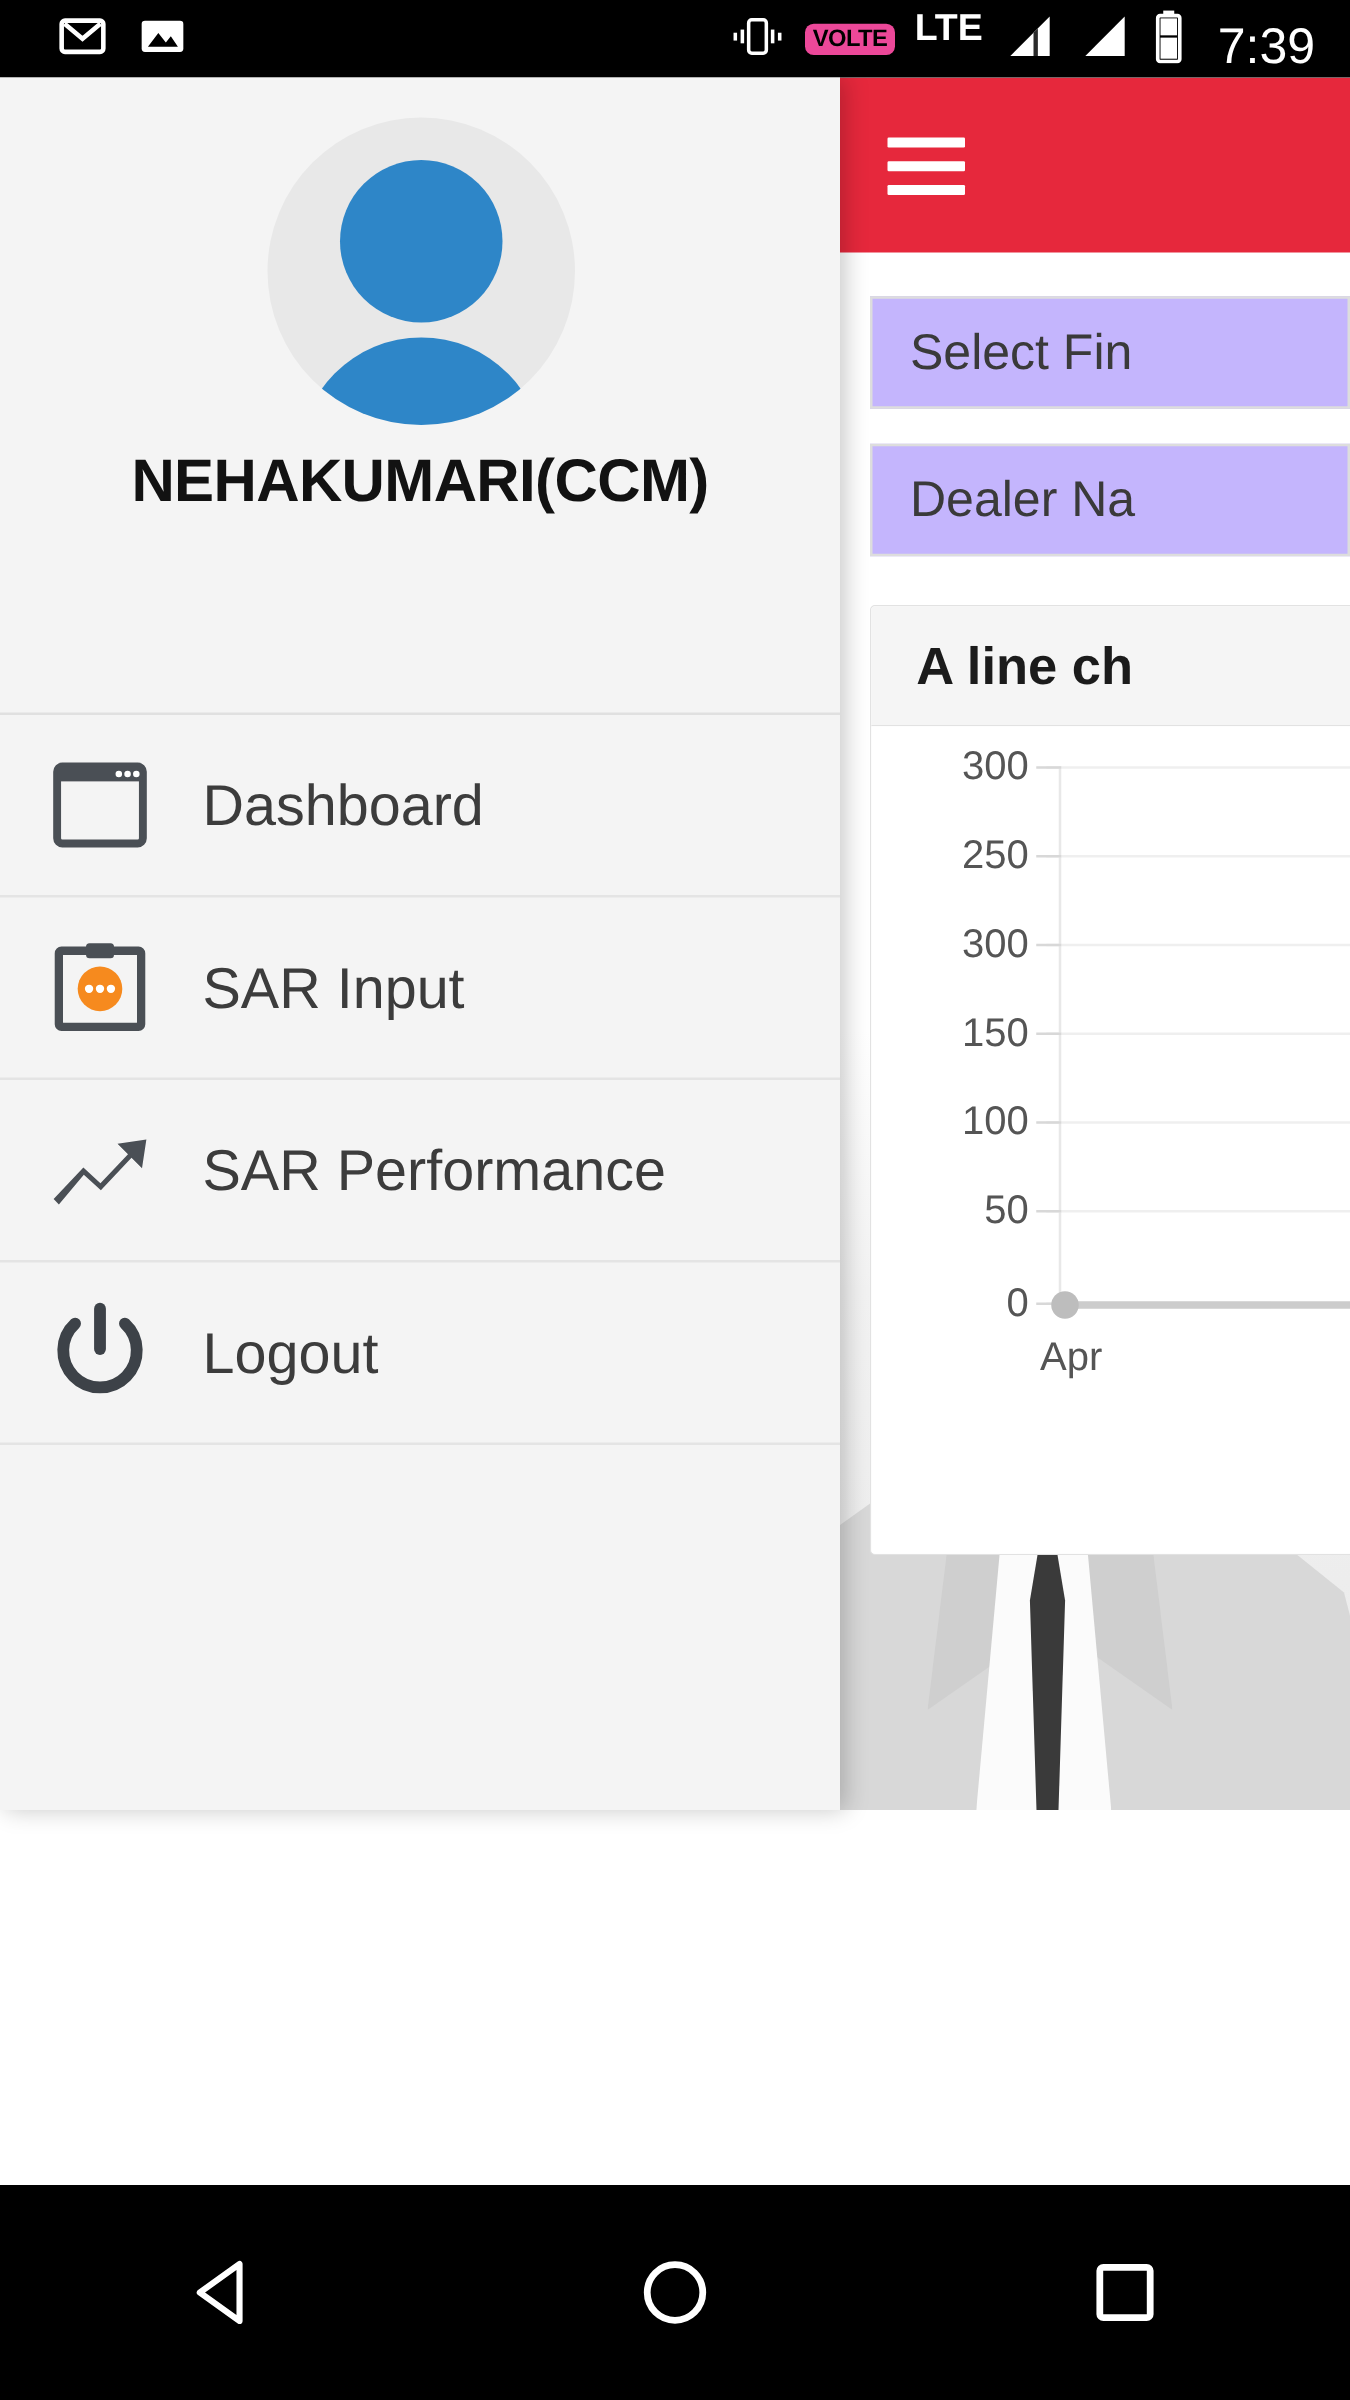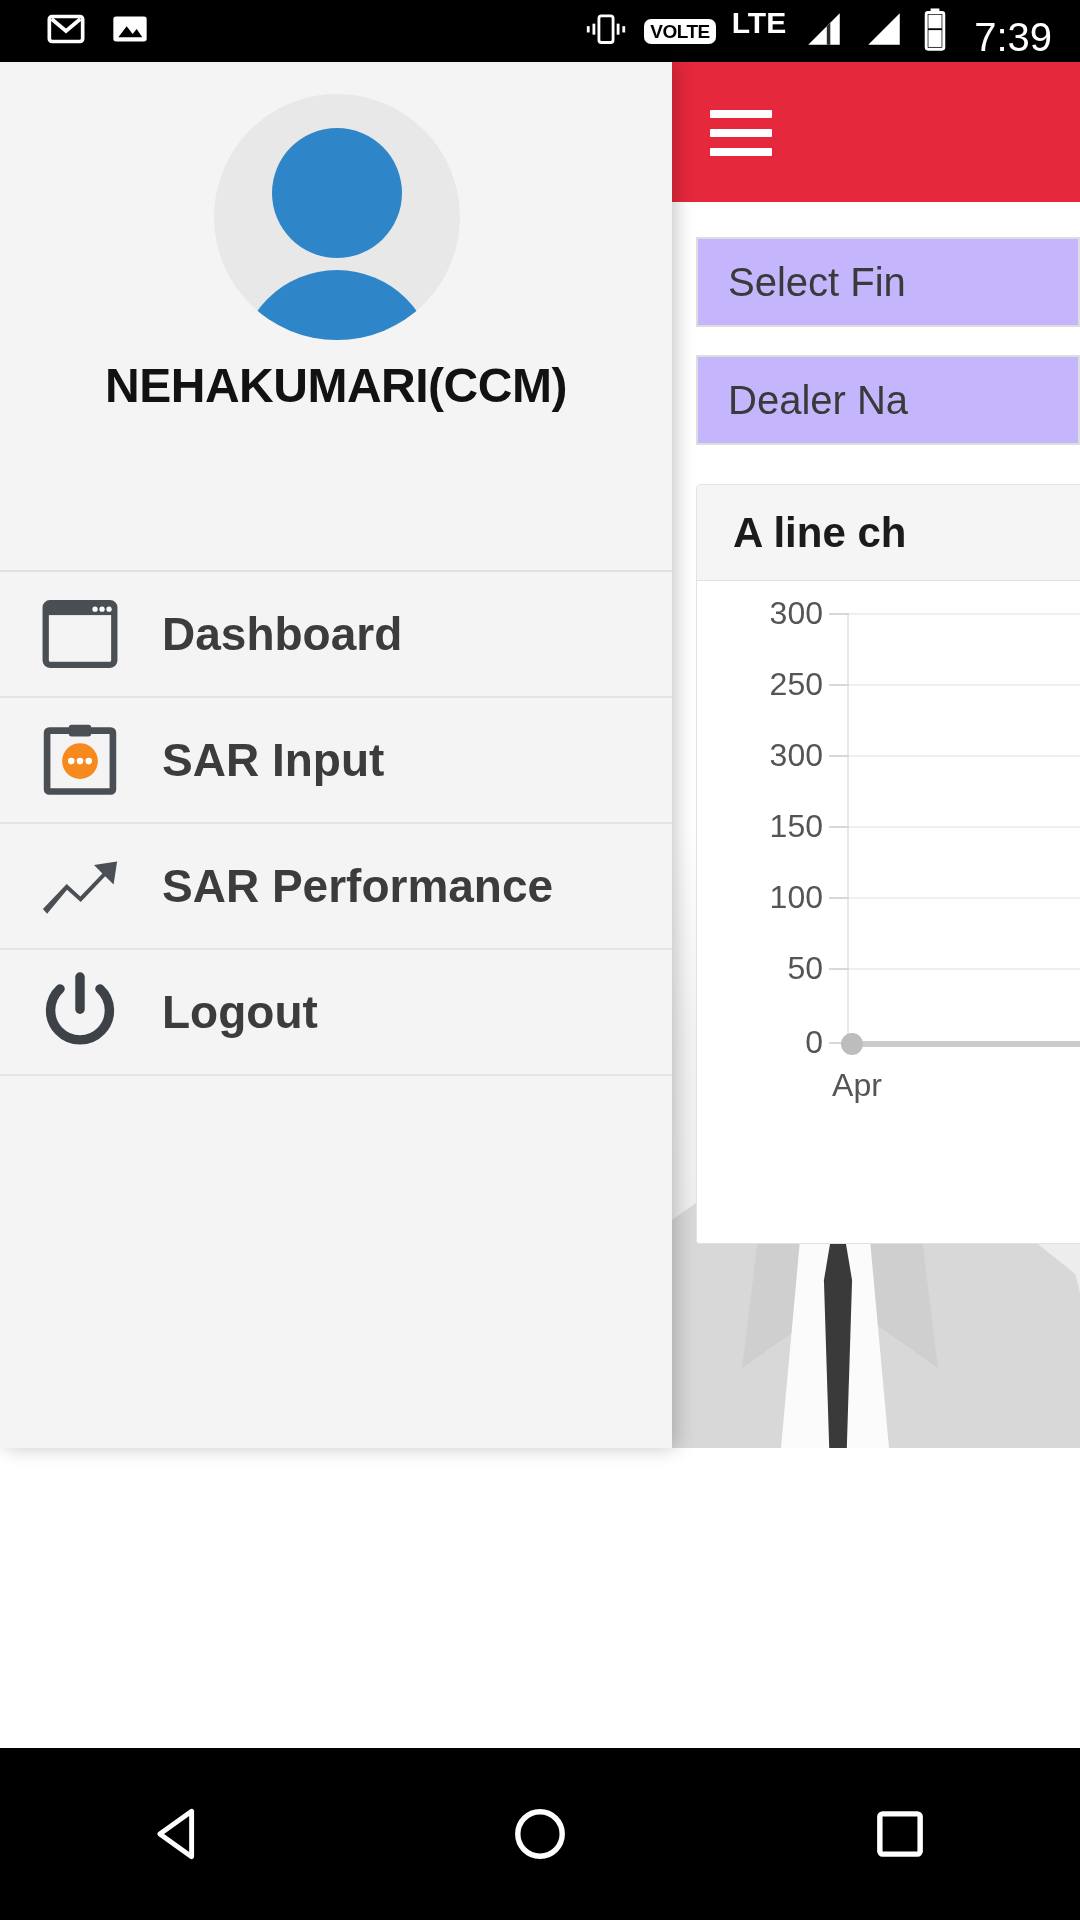--- a/index.html
+++ b/index.html
@@ -13,21 +13,21 @@
 
   
   #status-bar {
     position:absolute; top:0; left:0; width:1080px; height:62px;
     background:#000000; color:#ffffff;
   }
   .sb-left { position:absolute; left:46px; top:0; height:62px; display:flex; align-items:center; gap:24px; }
   .sb-right { position:absolute; right:28px; top:0; height:62px; display:flex; align-items:center; gap:16px; }
   .sb-time { font-size:40px; letter-spacing:0px; color:#fff; font-weight:400; margin-left:10px;margin-top:12px; }
   .volte-badge {
-    background:#ffffff; color:#000000; font-size:19px; font-weight:700;
+    background:#ec4899; color:#000000; font-size:19px; font-weight:700;
     padding:3px 6px; border-radius:7px; letter-spacing:-0.5px; line-height:1;
   }
   .lte-text { font-size:30px; font-weight:700; color:#fff; line-height:1; position:relative; top:-8px; }
 
   
   #app-content {
     position:absolute; top:62px; left:0; width:1080px; height:1386px;
     background:#ffffff; overflow:hidden;
   }
   #bg-photo {
@@ -142,22 +142,22 @@
   }
   #avatar-body {
     position:absolute; left:50%; top:176px; width:196px; height:196px;
     margin-left:-98px; background:#2e86c8; border-radius:50%;
   }
   #drawer-username {
     position:absolute; left:0; top:296px; width:672px; text-align:center;
     font-size:48px; font-weight:700; color:#121212; letter-spacing:-0.5px;
   }
   .drawer-item {
-    position:relative; height:126px; display:flex; align-items:center;
-    border-bottom:2px solid #e4e4e4; padding-left:34px;font-weight:bold;
+    position:relative; height:146px; display:flex; align-items:center;
+    border-bottom:2px solid #e4e4e4; padding-left:34px;
   }
   .drawer-icon {
     width:92px; height:92px; display:flex; align-items:center;
     justify-content:center; flex:none;
   }
   .drawer-label {
     margin-left:36px; font-size:46px; color:#3c3c3c; white-space:nowrap;
   }
 
   

